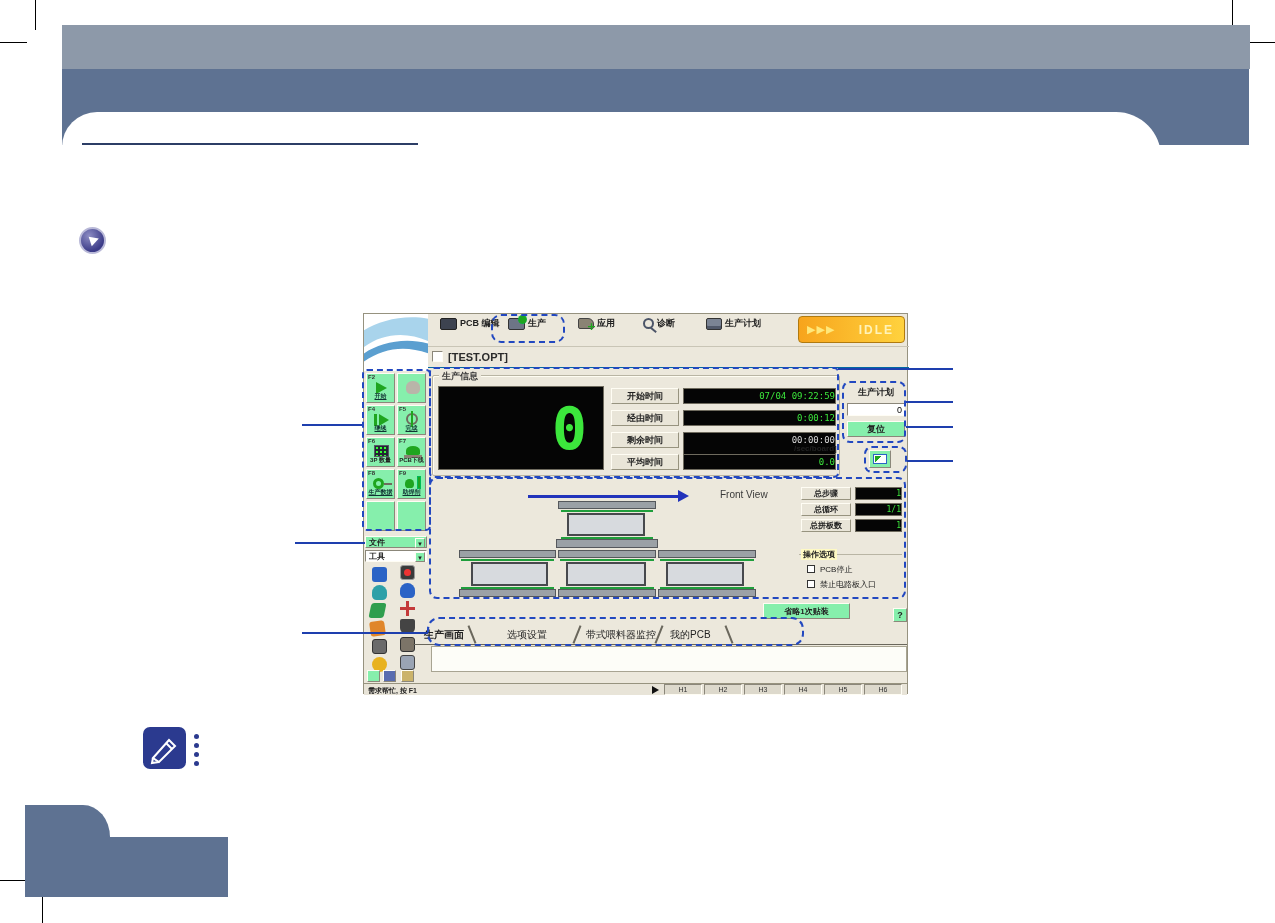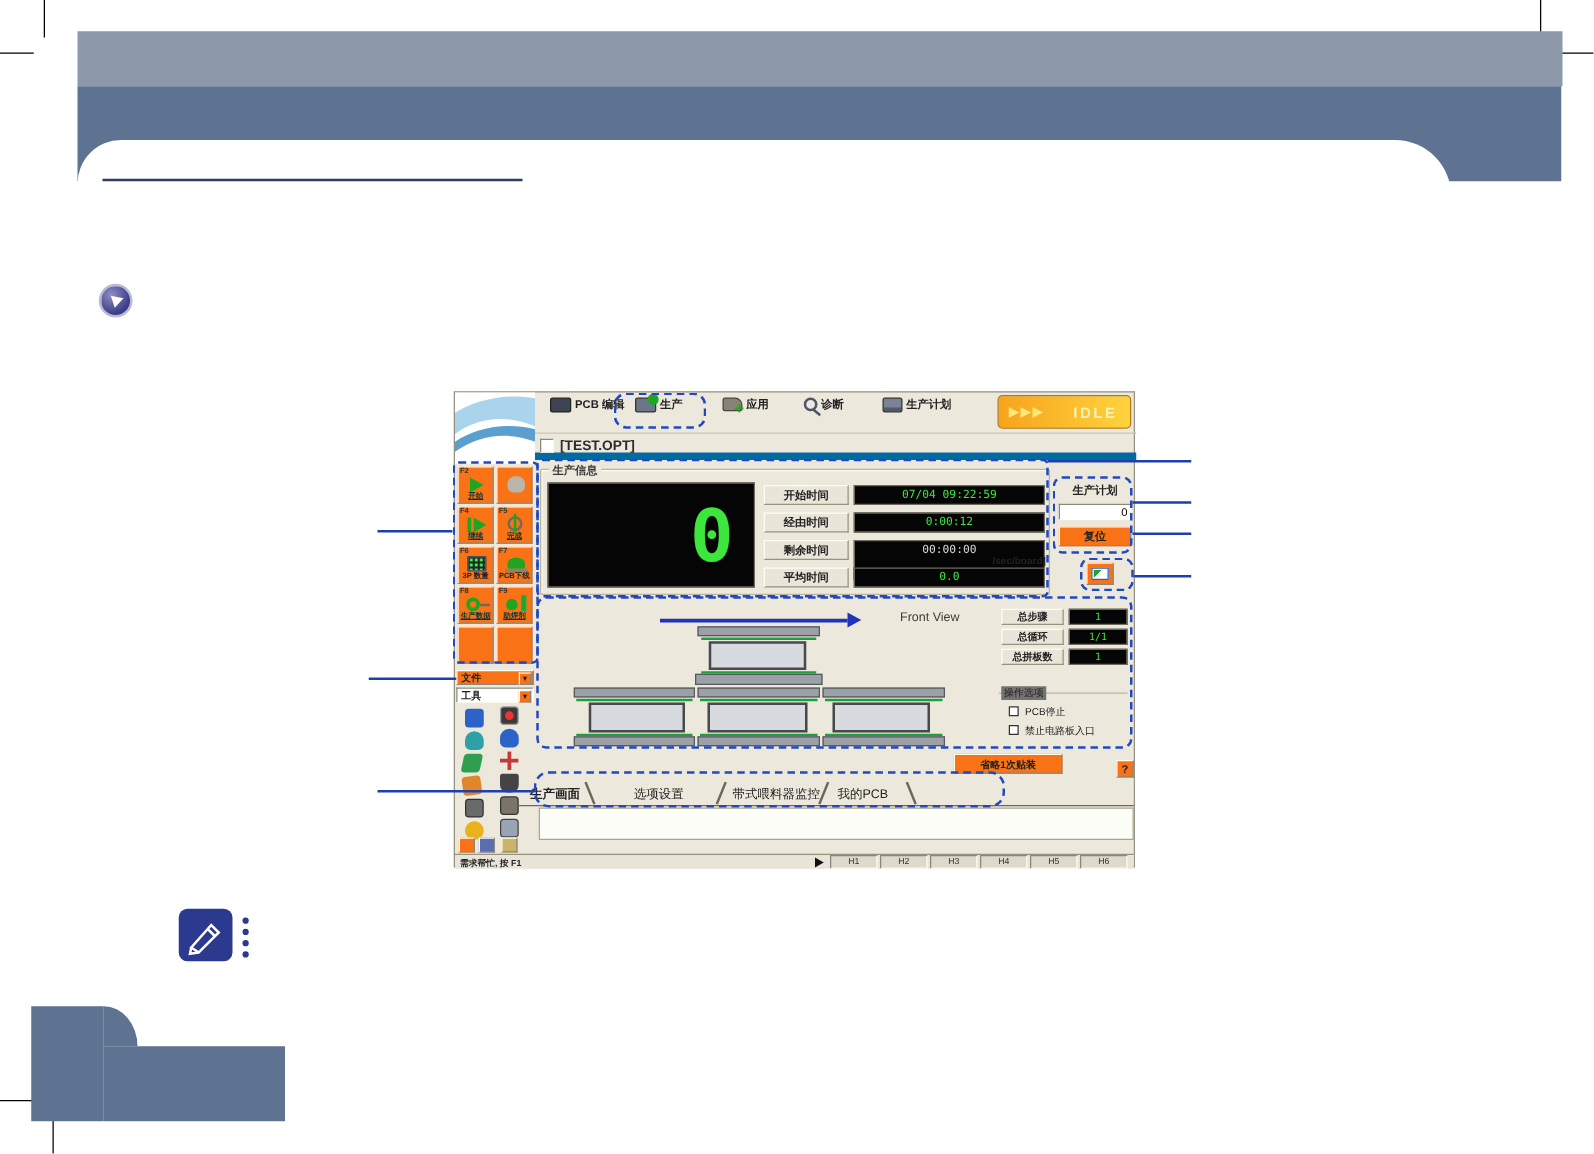--- a/index.html
+++ b/index.html
@@ -21,25 +21,25 @@
     background:radial-gradient(circle at 35% 30%,#8d8dc4,#3c3c88 70%);border:2px solid #b9b9d8}
   .play-badge .tri{position:absolute;left:9px;top:6px;width:0;height:0;border-left:9px solid #fff;
     border-top:5px solid transparent;border-bottom:5px solid transparent;transform:rotate(-18deg)}
   .note-badge{position:absolute;left:143px;top:727px;width:43px;height:42px;background:#2B3A8F;border-radius:7px}
   .note-dot{position:absolute;left:194px;width:5px;height:5px;border-radius:50%;background:#2B3A8F}
   
   .dash{position:absolute;border:2px dashed #2248C0;border-radius:8px;z-index:9;pointer-events:none}
   .cline{position:absolute;height:2px;background:#1E3FAE;z-index:9}
   
   #shot{position:absolute;left:363px;top:313px;width:545px;height:381px;background:#ECE8DC;border:1px solid #96927f;z-index:2;font-family:"Liberation Sans","DejaVu Sans",sans-serif}
-  .b3d{background:#f97316;border-top:1px solid #fffdf4;border-left:1px solid #fffdf4;border-right:1px solid #8b877a;border-bottom:1px solid #8b877a}
+  .b3d{background:#86efac;border-top:1px solid #fffdf4;border-left:1px solid #fffdf4;border-right:1px solid #8b877a;border-bottom:1px solid #8b877a}
   .sunk{background:#fff;border-top:1px solid #8b877a;border-left:1px solid #8b877a;border-right:1px solid #fffdf4;border-bottom:1px solid #fffdf4}
   .gbox{position:absolute;border:1px solid #b9b5a4;border-radius:2px;box-shadow:inset 1px 1px 0 #fffdf2}
   .gbox .gtitle{position:absolute;left:6px;top:-6px;background:#ECE8DC;padding:0 3px;font-size:9px;font-weight:bold;color:#3a3a3a;white-space:nowrap}
-  .ledbox{position:absolute;background:#050505;border:1px solid #6f6b5e;color:#3CE63C;font-family:"DejaVu Sans Mono",monospace;text-align:center}
+  .ledbox{position:absolute;background:#050505;border:1px solid #6f6b5e;color:#3CE63C;font-family:"DejaVu Sans Mono",monospace;text-align:right}
   .lbl-cell{position:absolute;background:#E9E5D8;border-top:1px solid #fffdf4;border-left:1px solid #fffdf4;border-right:1px solid #97937f;border-bottom:1px solid #97937f;font-size:9px;font-weight:bold;color:#222;text-align:center}
   .fbtn{position:absolute;width:29px;height:30px;text-align:center}
   .fkey{position:absolute;left:1px;top:0;font-size:6px;font-weight:bold;color:#333;line-height:7px}
   .fname{position:absolute;left:0;right:0;bottom:1px;font-size:6px;font-weight:bold;color:#222;white-space:nowrap;overflow:hidden}
   .fname.link{text-decoration:underline;color:#133}
   .ddrow{position:absolute;left:1px;width:62px;height:12px;font-size:8px;font-weight:bold;line-height:12px;padding-left:3px;color:#222}
   .ddrow .arr{position:absolute;right:1px;top:1px;width:10px;height:10px;font-size:6px;text-align:center;line-height:10px}
   .tool-ico{position:absolute;width:15px;height:15px;border-radius:3px}
   .gbar{position:absolute;background:#9BA1A6;border:1px solid #55585c}
   .gline{position:absolute;background:#1F9E3C;height:2px}
@@ -116,21 +116,21 @@
       <div class="tbtn" style="left:278px">
         <span class="tico" style="width:16px;height:12px;background:#7b8494;border:1px solid #333;border-radius:2px;box-shadow:inset 0 -3px 0 #51596a"></span><span>生产计划</span>
       </div>
 
       <div class="abs" style="left:370px;top:2px;width:107px;height:27px;border-radius:4px;border:1px solid #b07a10;background:linear-gradient(90deg,#F7A41C,#FFD23E);overflow:hidden">
         <span style="position:absolute;left:8px;top:6px;font-size:11px;font-weight:bold;color:#FFE87A;letter-spacing:1px">▶▶▶</span>
         <span style="position:absolute;right:10px;top:6px;font-size:12px;font-weight:bold;color:#FFF3B8;letter-spacing:2px">IDLE</span>
       </div>
     </div>
 
-    <div class="abs" style="left:64px;top:34px;width:481px;height:20px;border-bottom:6px solid #0369a1">
+    <div class="abs" style="left:64px;top:34px;width:481px;height:20px;border-bottom:1px solid #0369a1">
       <span class="sunk" style="position:absolute;left:4px;top:3px;width:11px;height:11px"></span>
       <span style="position:absolute;left:20px;top:3px;font-size:11px;font-weight:bold;color:#2b2b2b">[TEST.OPT]</span>
     </div>
 
     <div class="fbtn b3d" style="left:2px;top:59px">
       <span class="fkey">F2</span>
       <span style="position:absolute;left:9px;top:8px;width:0;height:0;border-left:11px solid #1fa51f;border-top:6px solid transparent;border-bottom:6px solid transparent"></span>
       <span class="fname link">开始</span>
     </div>
     <div class="fbtn b3d" style="left:33px;top:59px">
@@ -249,21 +249,21 @@
     <div class="gbar" style="left:294px;top:275px;width:98px;height:8px"></div>
 
     <div class="lbl-cell" style="left:437px;top:173px;width:50px;height:13px;line-height:12px;font-size:8px">总步骤</div>
     <div class="ledbox" style="left:491px;top:173px;width:47px;height:13px;font-size:8px;line-height:12px">1</div>
     <div class="lbl-cell" style="left:437px;top:189px;width:50px;height:13px;line-height:12px;font-size:8px">总循环</div>
     <div class="ledbox" style="left:491px;top:189px;width:47px;height:13px;font-size:8px;line-height:12px">1/1</div>
     <div class="lbl-cell" style="left:437px;top:205px;width:50px;height:13px;line-height:12px;font-size:8px">总拼板数</div>
     <div class="ledbox" style="left:491px;top:205px;width:47px;height:13px;font-size:8px;line-height:12px">1</div>
 
     <div style="position:absolute;left:435px;top:240px;width:103px;border-top:1px solid #b9b5a4"></div>
-    <div style="position:absolute;left:437px;top:235px;background:#737373;padding:0 2px;font-size:8px;font-weight:normal">操作选项</div>
+    <div style="position:absolute;left:437px;top:235px;background:#fef9c3;padding:0 2px;font-size:8px;font-weight:bold">操作选项</div>
     <div class="chk" style="left:443px;top:251px"></div>
     <div class="chklbl" style="left:456px;top:250px">PCB停止</div>
     <div class="chk" style="left:443px;top:266px"></div>
     <div class="chklbl" style="left:456px;top:265px">禁止电路板入口</div>
 
     <div class="b3d" style="position:absolute;left:399px;top:289px;width:87px;height:16px;font-size:8px;font-weight:bold;text-align:center;line-height:15px">省略1次贴装</div>
     <div class="b3d" style="position:absolute;left:529px;top:294px;width:14px;height:14px;font-size:9px;font-weight:bold;text-align:center;line-height:13px">?</div>
 
     <div style="position:absolute;left:49px;top:330px;width:494px;border-top:1px solid #6a675c"></div>
     <div class="tablbl" style="left:60px;font-weight:bold">生产画面</div>

